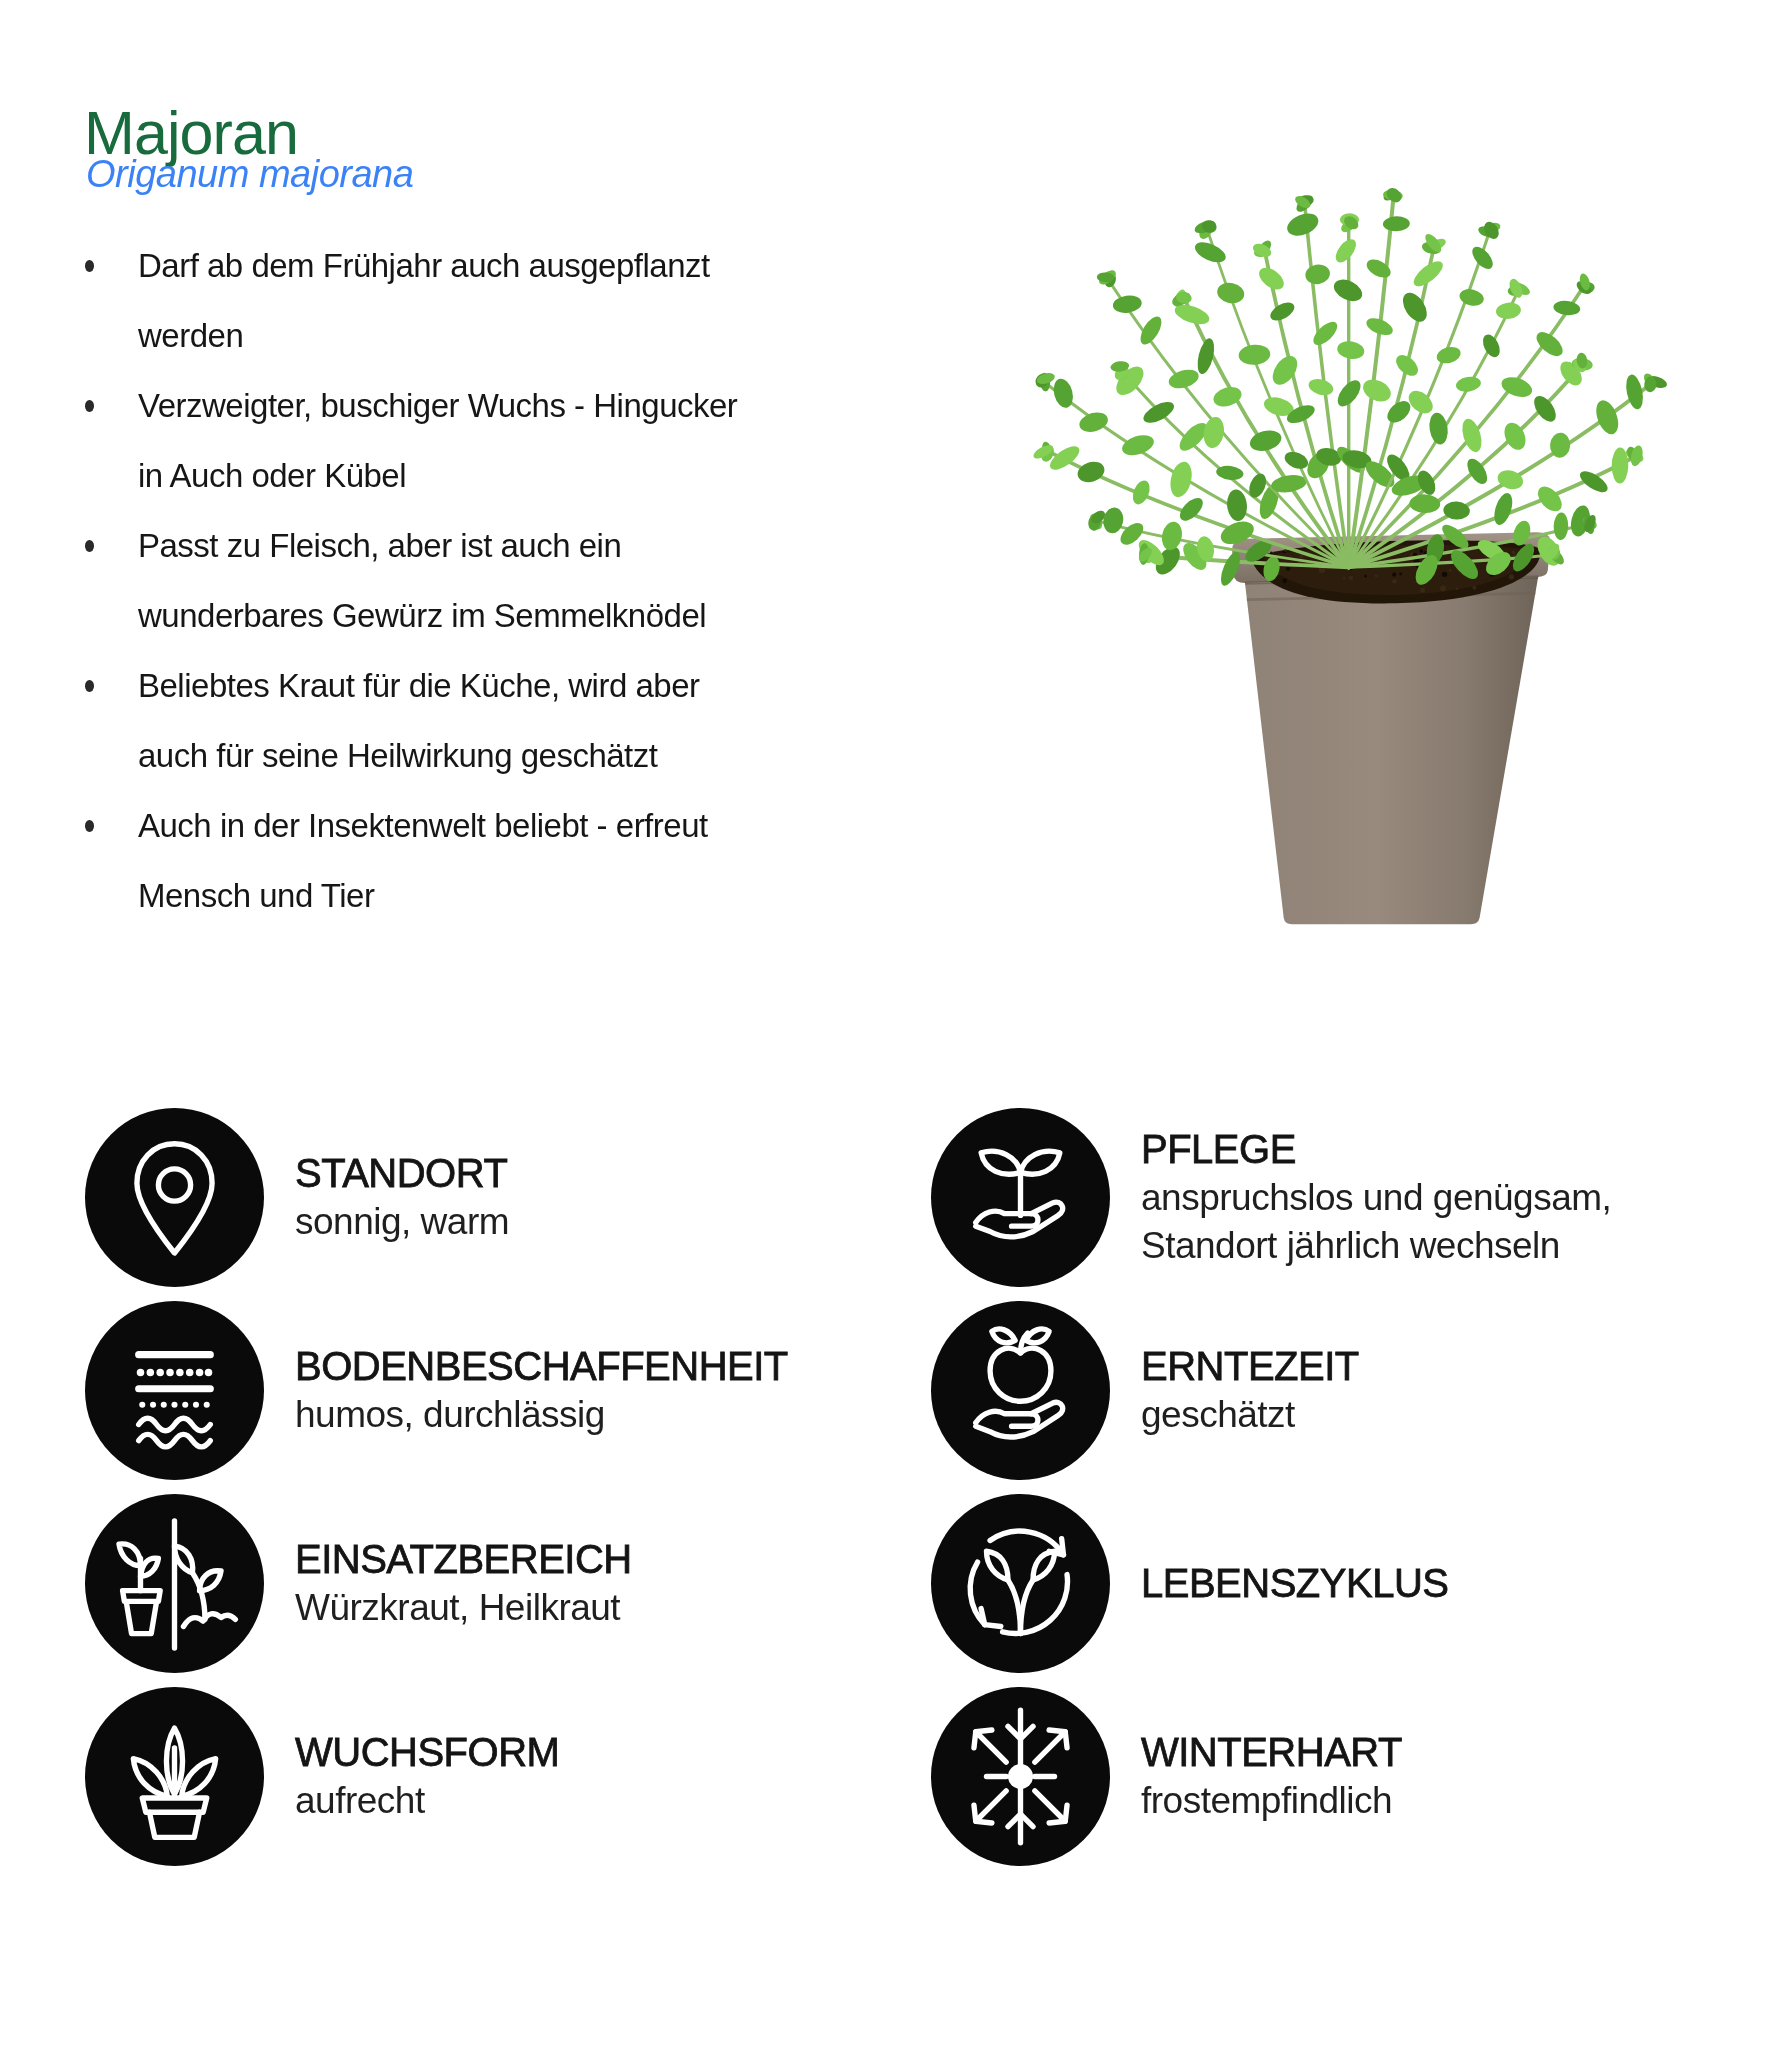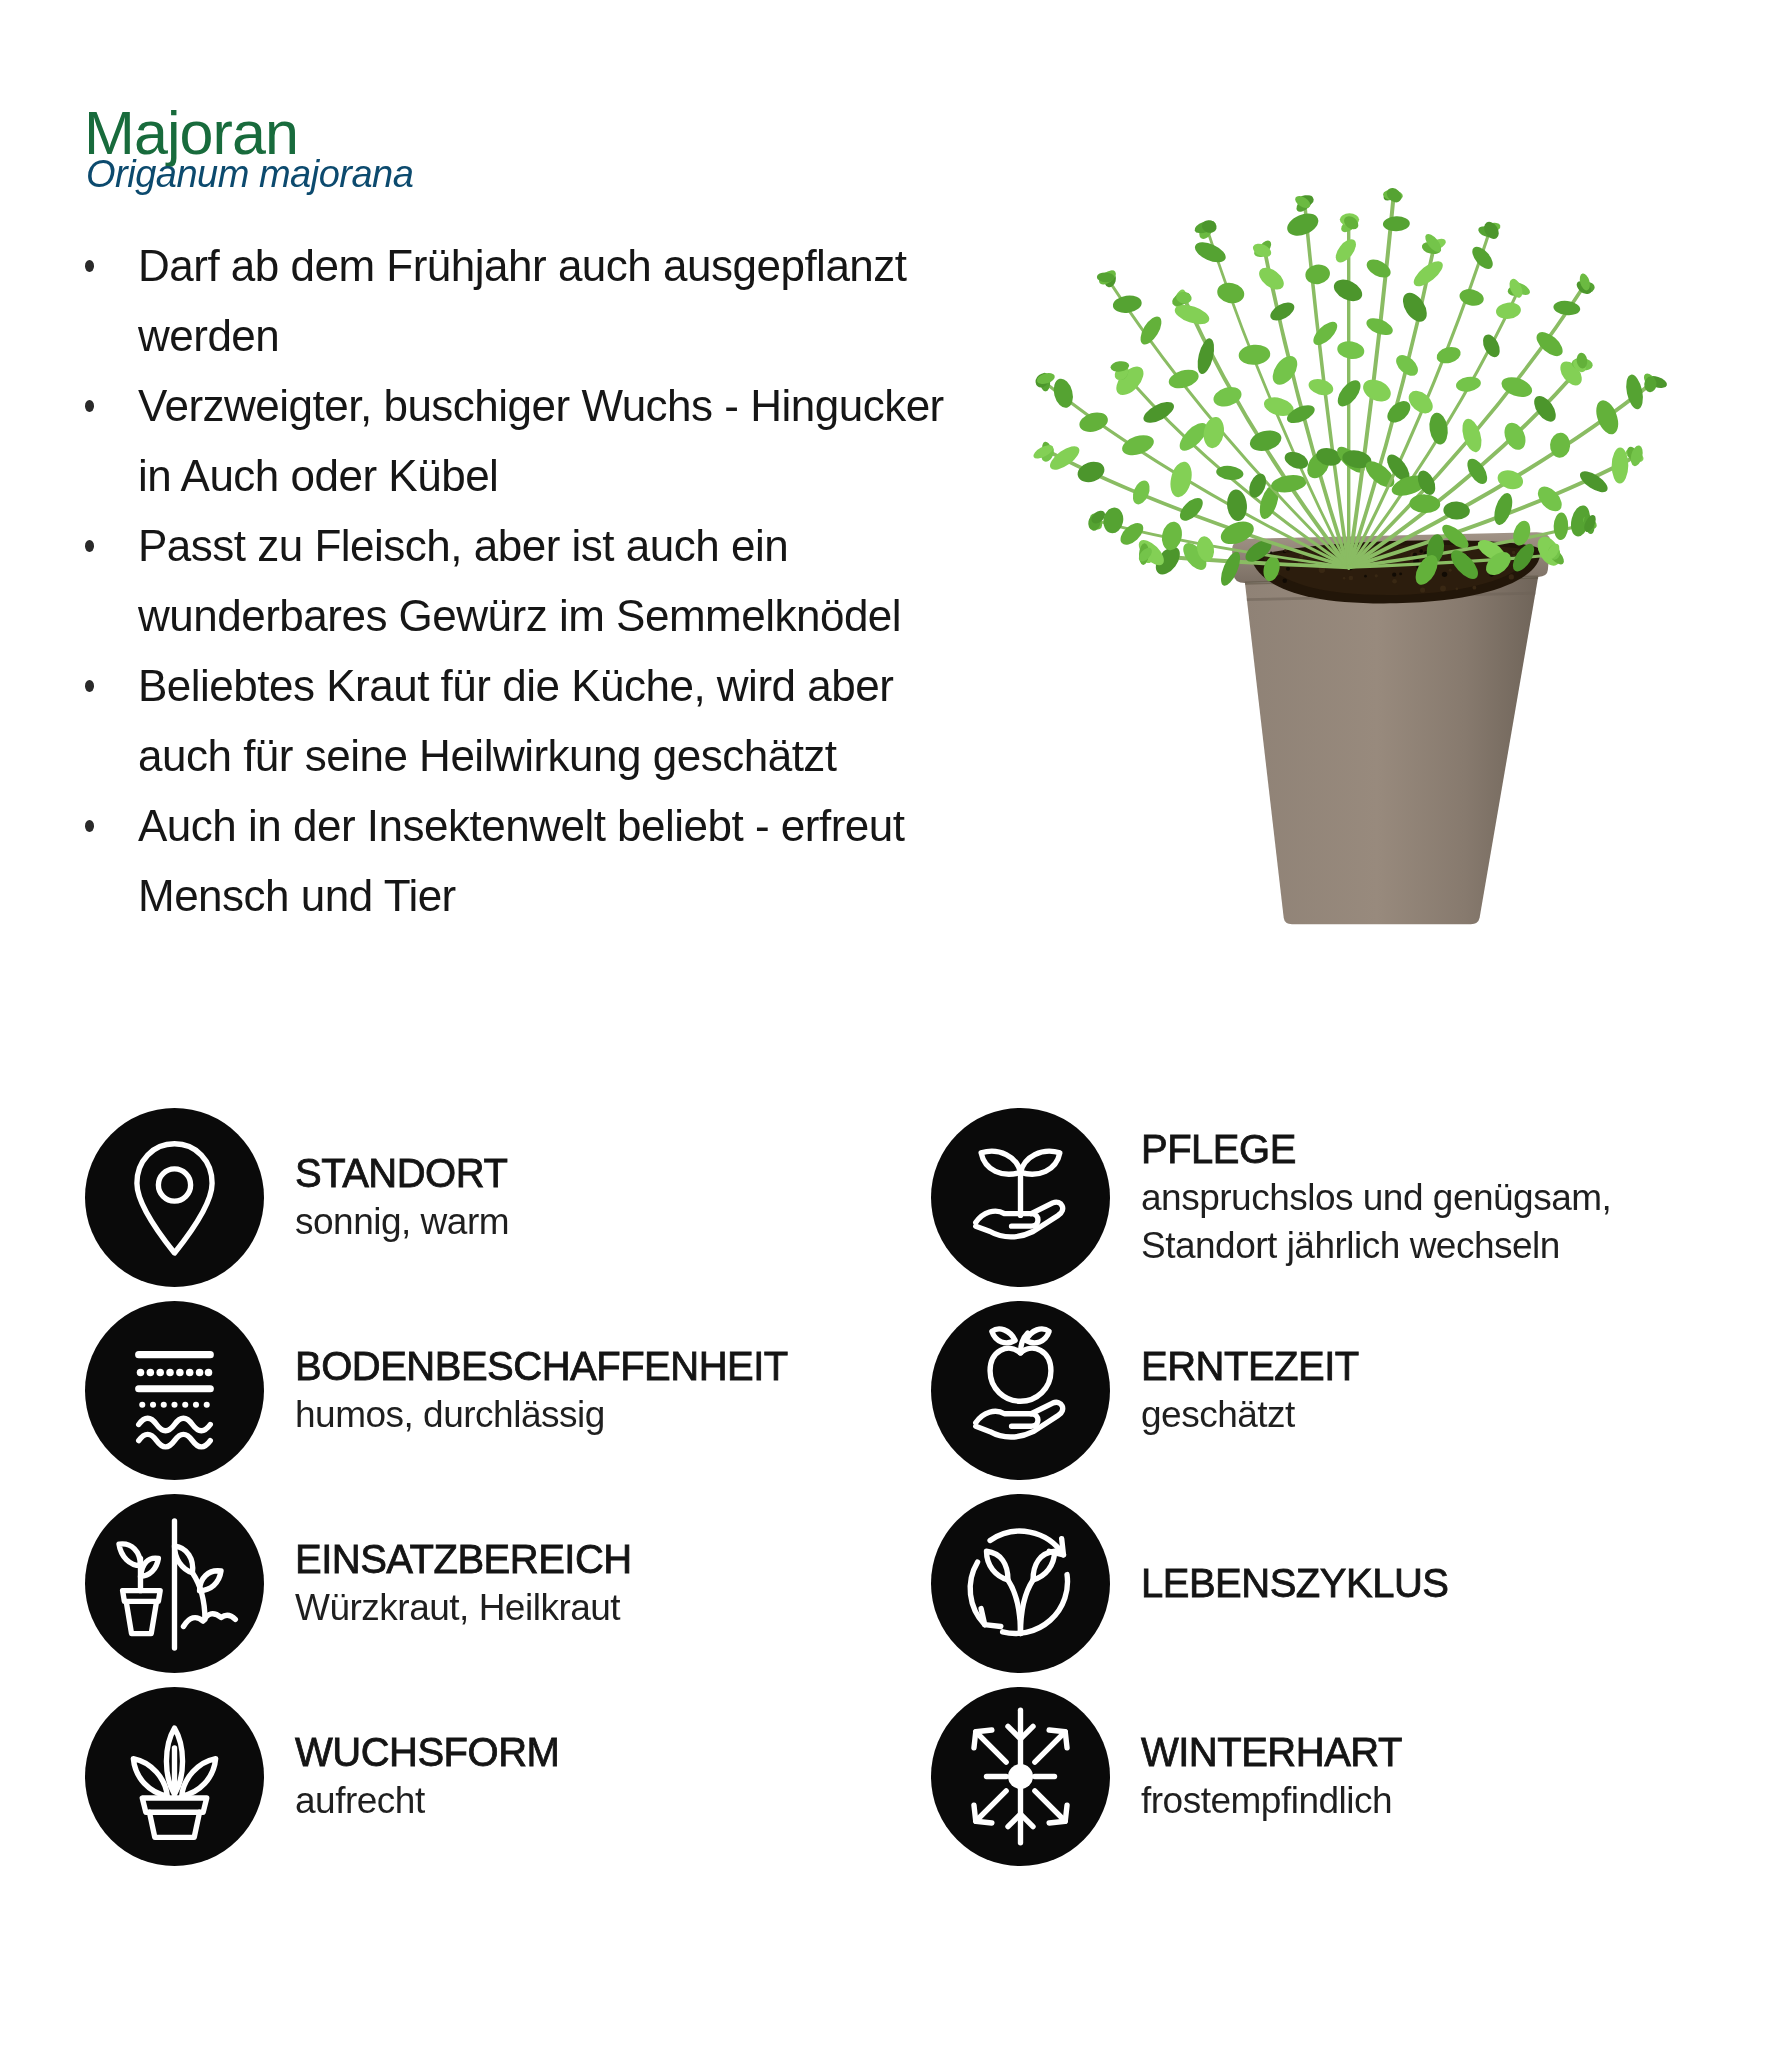--- a/index.html
+++ b/index.html
@@ -2,24 +2,24 @@
 <html style="font-size:7.4px"><head>
 <meta charset="utf-8">
 <style>
   html,body{margin:0;padding:0;background:#ffffff;}
   body{position:relative;width:1771px;height:2066px;overflow:hidden;
        font-family:"Liberation Sans","DejaVu Sans",sans-serif;color:#1b1b1b;}
 
   .page-title{position:absolute;left:84px;top:59px;font-size:61px;font-weight:400;
               color:#186b3c;letter-spacing:-0.9px;line-height:1.1;}
   .subtitle{position:absolute;left:86px;top:152px;font-size:38px;font-style:italic;
-            color:#0c4a6e;letter-spacing:-0.5px;line-height:1.2;}
+            color:#3b82f6;letter-spacing:-0.5px;line-height:1.2;}
 
   .bullets{position:absolute;left:84px;top:231px;width:876px;list-style:none;margin:0;padding:0;}
-  .bullets li{position:relative;padding-left:54px;font-size:44px;line-height:70px;
+  .bullets li{position:relative;padding-left:54px;font-size:33px;line-height:70px;
               letter-spacing:-0.5px;color:#161616;}
   .bullets li::before{content:"";position:absolute;left:0.9px;top:29px;width:8.8px;height:11.5px;
               border-radius:50%;background:#2a2a2a;}
   .bline{white-space:nowrap;}
 
   .plant-photo{position:absolute;left:1005px;top:111px;width:692px;height:862px;}
   .plant-photo svg{width:100%;height:100%;display:block;}
 
   .features{position:absolute;left:85px;top:1108px;display:grid;
             grid-template-columns:832px auto;grid-auto-rows:179px;row-gap:74px;gap:14px;}

